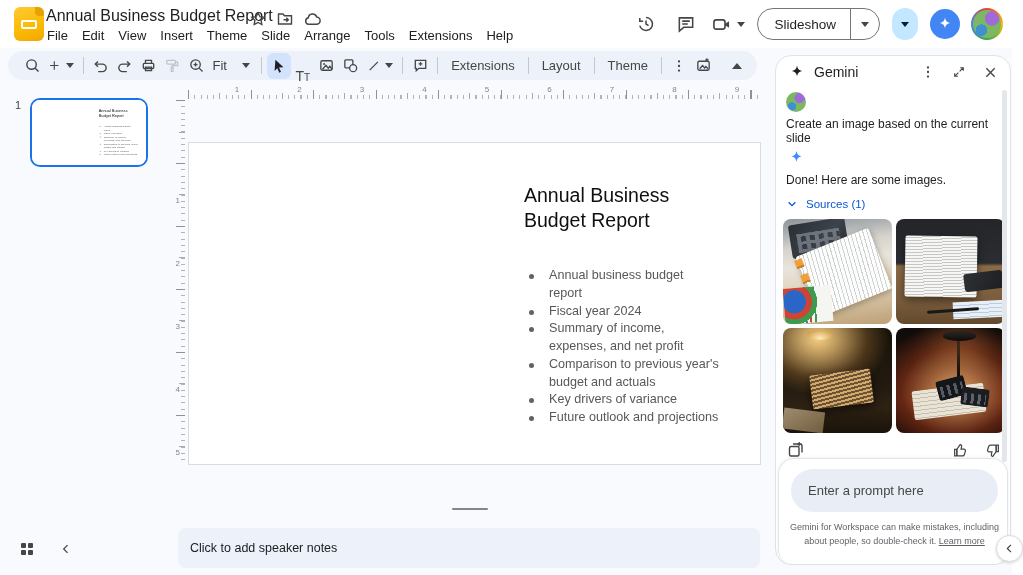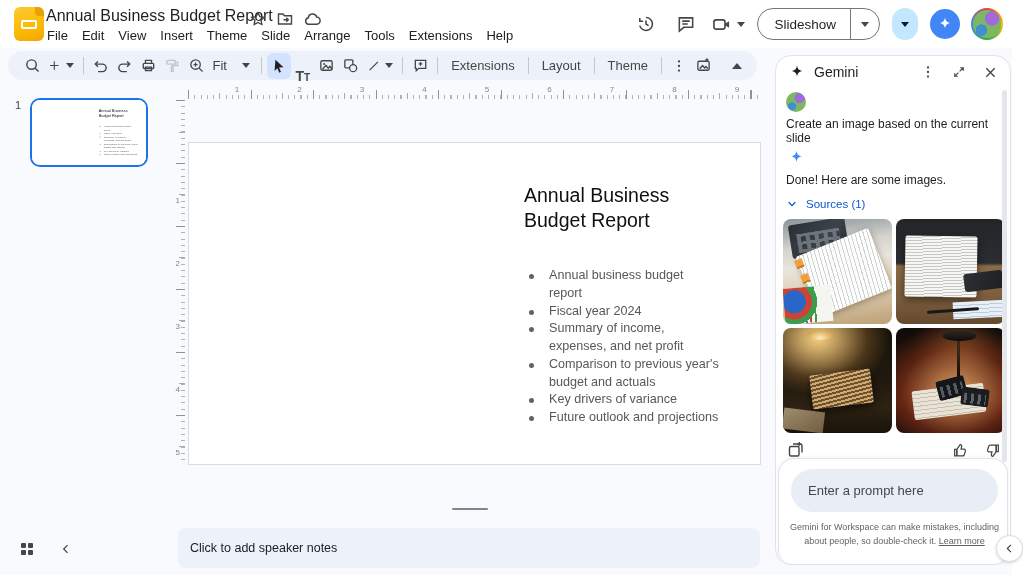--- a/index.html
+++ b/index.html
@@ -39,21 +39,21 @@
 
   
   .toolbar { position:absolute; left:8px; top:51px; width:749px; height:29px; background:#edf2fa; border-radius:15px;
              display:flex; align-items:center; padding:0 8px 0 12px; }
   .tbtn { height:26px; min-width:24px; display:flex; align-items:center; justify-content:center; border-radius:6px; }
   .tsep { width:1px; height:17px; background:#c4c7cc; margin:0 5px; }
   .tool-selected { background:#d3e3fd; width:26px; }
   .tb-label { font-size:13px; color:#444746; padding:0 8px; }
   .fit-ctl { display:flex; align-items:center; gap:15px; padding:0 6px 0 4px; }
   .fit-ctl .lbl { font-size:13px; color:#404040; }
-  .tt-glyph { font-size:14px; color:#444746; font-weight:700; letter-spacing:0;margin-top:20px; }
+  .tt-glyph { font-size:14px; color:#444746; font-weight:400; letter-spacing:0;margin-top:20px; }
   .tt-glyph .small { font-size:10px; }
   .tb-right { margin-left:auto; display:flex; align-items:center; gap:10px; }
   .caret-up { width:0; height:0; border-left:5px solid transparent; border-right:5px solid transparent; border-bottom:6px solid #444746; }
 
   
   .slide-num { position:absolute; left:15px; top:99px; font-size:11px; color:#444746; }
   .thumb { position:absolute; left:30px; top:98px; width:118px; height:69px; background:#fff;
            border:2px solid #1a73e8; border-radius:10px; overflow:hidden; }
   .thumb-clip { position:absolute; left:0; top:0; width:114px; height:65px; overflow:hidden; }
   .thumb-slide { width:573px; height:323px; transform:scale(0.199); transform-origin:0 0; background:#fff; }

